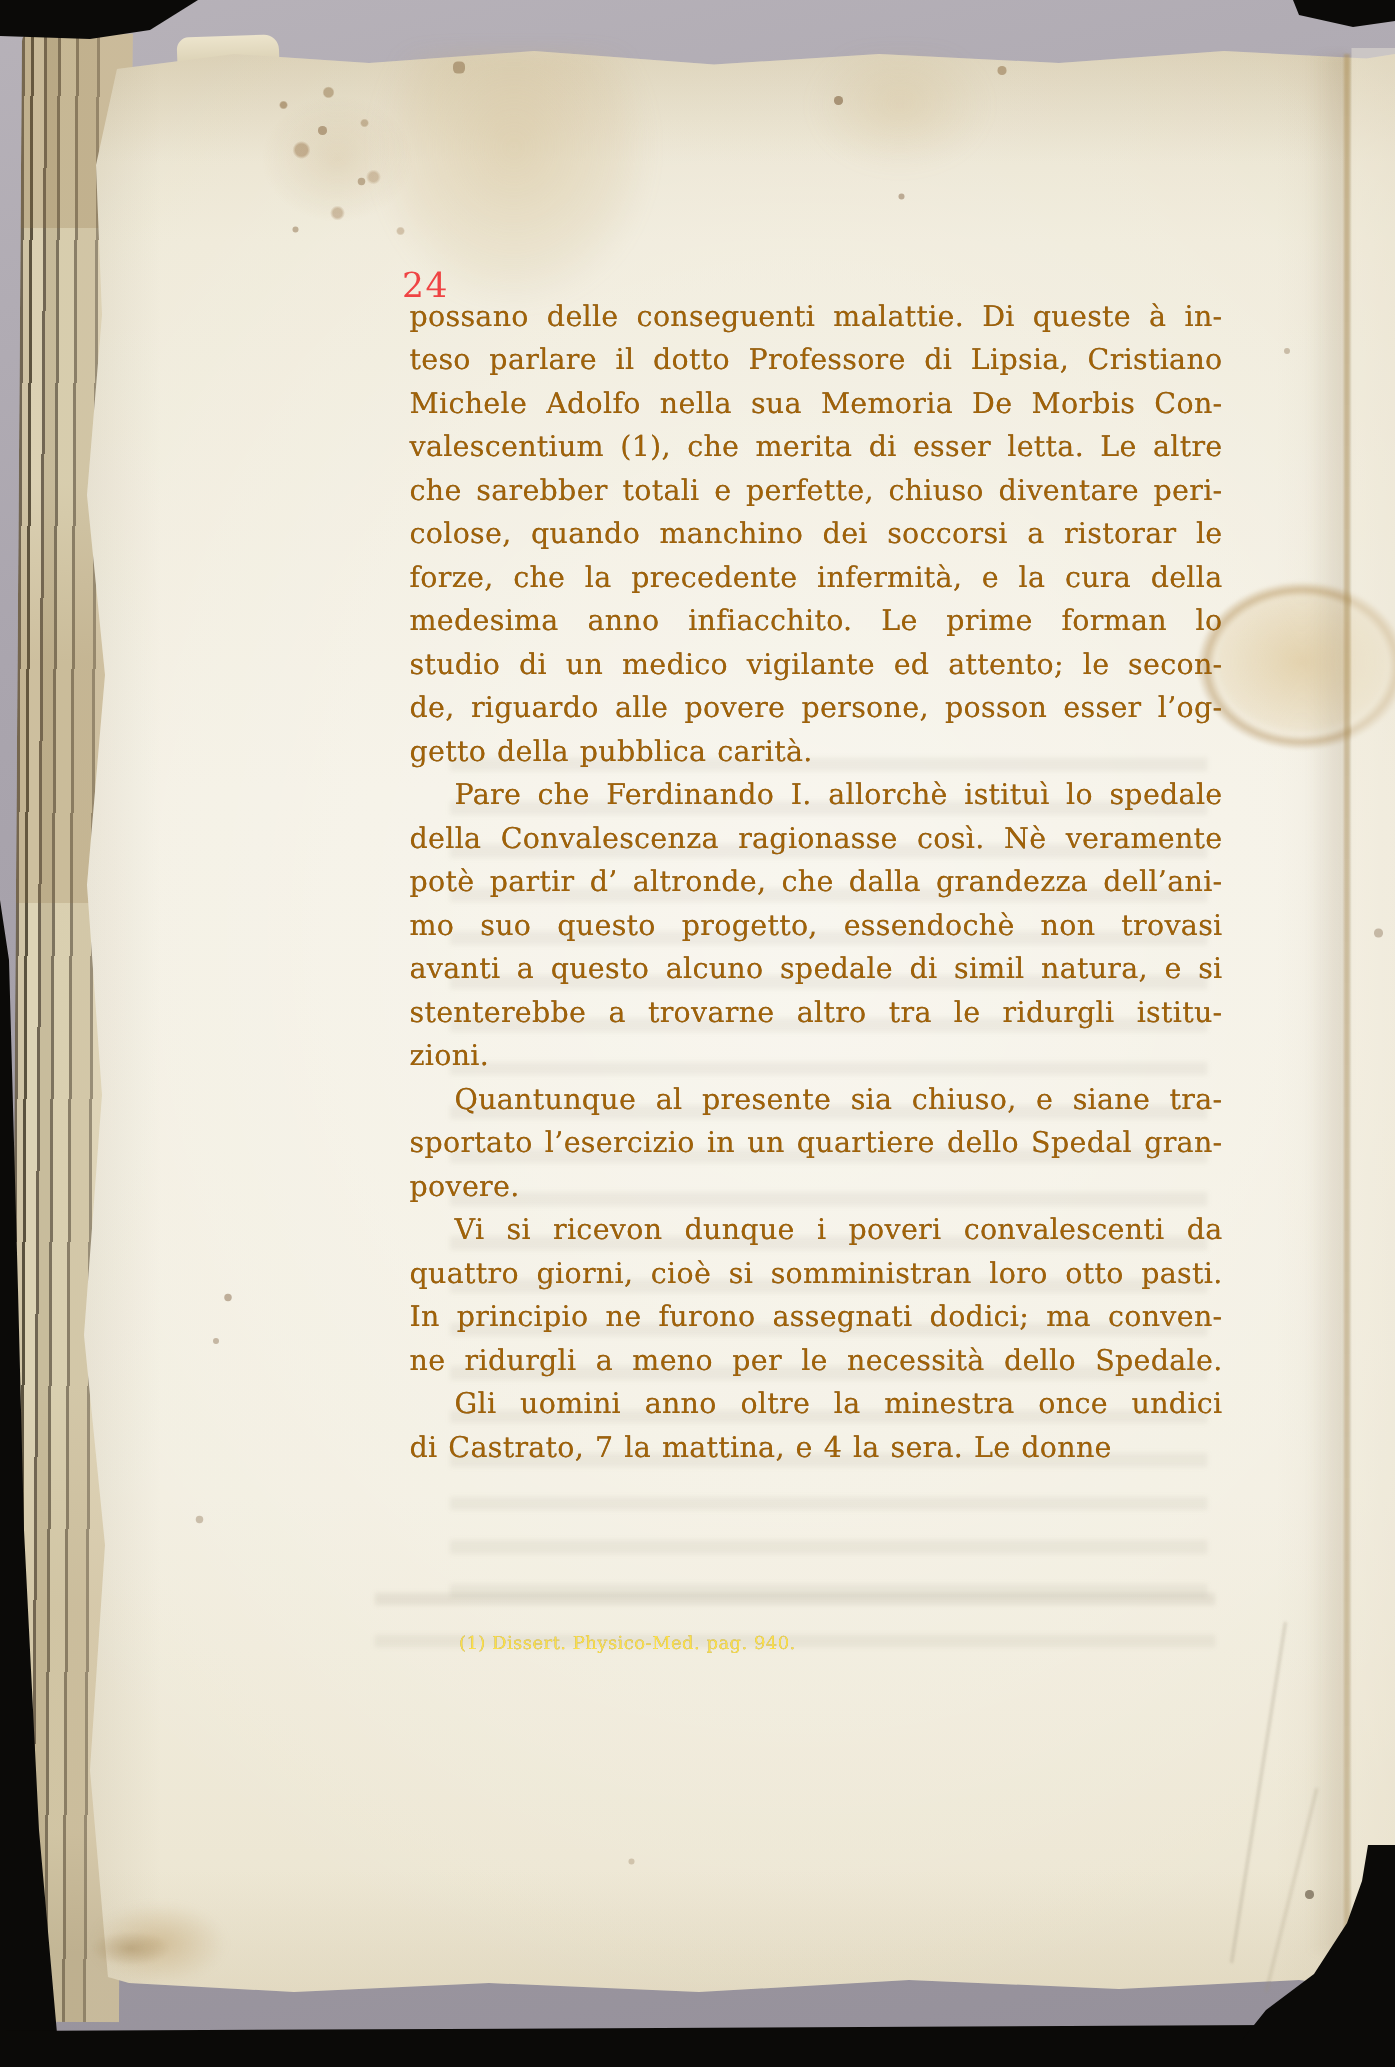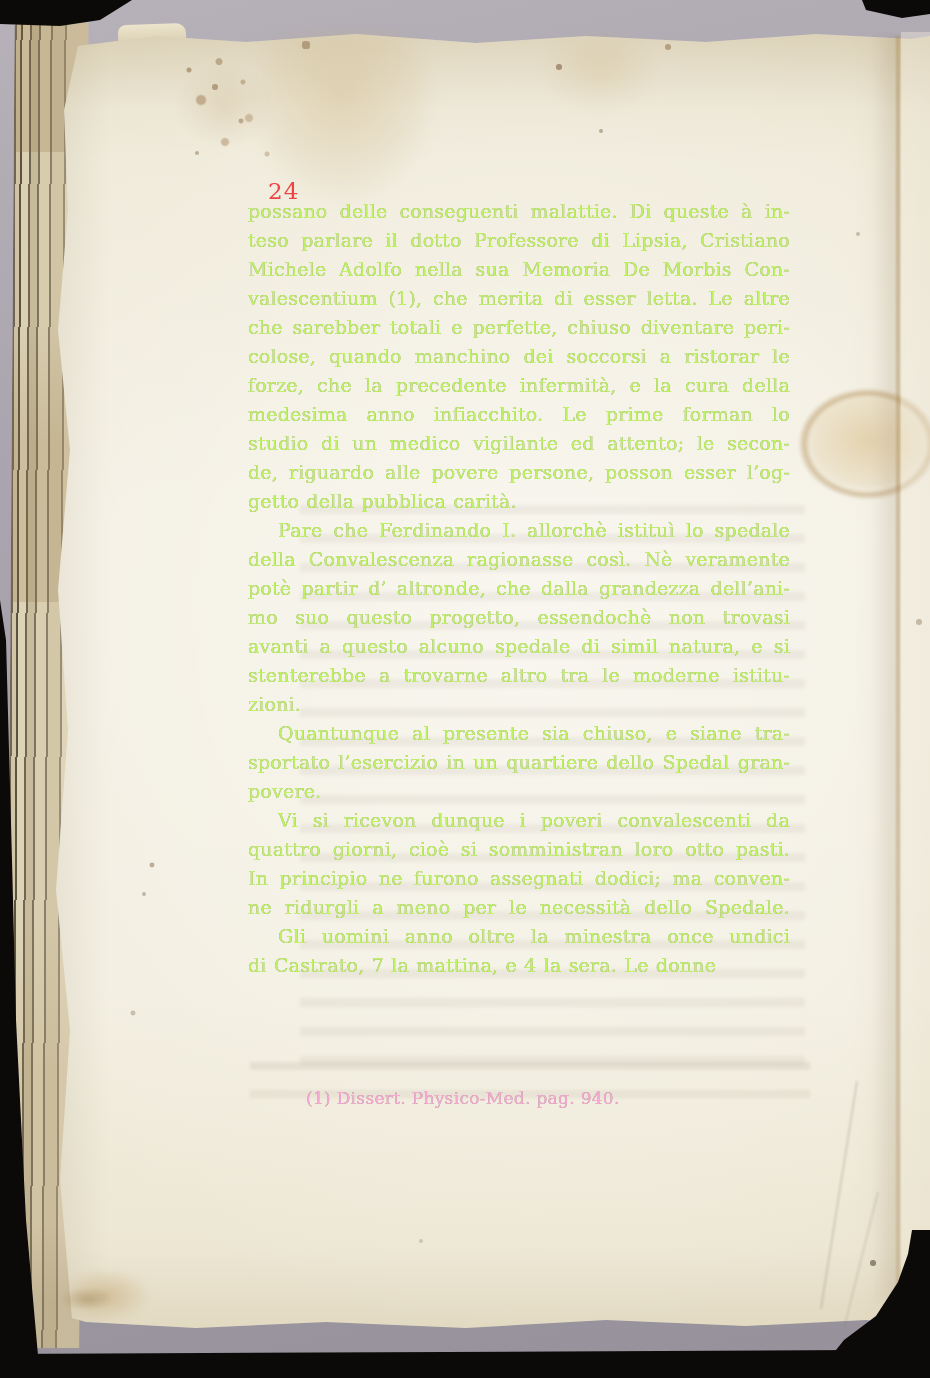--- a/index.html
+++ b/index.html
@@ -113,31 +113,31 @@
     clip-path:polygon(0 6px,860px 2px,930px 0,930px 30px,0 30px);}
   .blk-br{left:828px; top:1230px; width:102px; height:130px;
     clip-path:polygon(84px 0,102px 0,102px 130px,0 130px,16px 110px,48px 86px,70px 52px,80px 24px);}
   
   .pagenum{
     position:absolute; left:268px; top:158px; font-size:23px; color:#ef4444;
     letter-spacing:1px;
     margin-top:20px;
   }
   .textblock{
-    position:absolute; left:248px; top:197px; width:542px;
-    color:#bef264; font-size:19px;
+    position:absolute; left:273px; top:197px; width:542px;
+    color:#a16207; font-size:19px;
     text-shadow:0 0 .4px rgba(45,35,25,.55);
     word-spacing:1px; letter-spacing:.2px;
   }
   .line{height:29px; line-height:29px; text-align:justify; text-align-last:justify; white-space:nowrap;}
   .line.pend{text-align-last:left; white-space:normal;}
   .line.ind{text-indent:30px;}
   .it{}
   .footnote{
-    position:absolute; left:306px; top:1088px; font-size:17px; color:#f9a8d4;
+    position:absolute; left:306px; top:1088px; font-size:12px; color:#fde047;
     letter-spacing:.3px; text-shadow:0 0 .4px rgba(45,35,25,.5);
   }
 </style>
 </head>
 <body>
 
 <div class="scene">
   <div class="backing"></div>
   <div class="stack"></div>
   <div class="flap"></div>
@@ -173,21 +173,21 @@
     <div class="line">medesima anno infiacchito. Le prime forman lo</div>
     <div class="line">studio di un medico vigilante ed attento; le secon-</div>
     <div class="line">de, riguardo alle povere persone, posson esser l’og-</div>
     <div class="line pend">getto della pubblica carità.</div>
 
     <div class="line ind">Pare che Ferdinando I. allorchè istituì lo spedale</div>
     <div class="line">della Convalescenza ragionasse così. Nè veramente</div>
     <div class="line">potè partir d’ altronde, che dalla grandezza dell’ani-</div>
     <div class="line">mo suo questo progetto, essendochè non trovasi</div>
     <div class="line">avanti a questo alcuno spedale di simil natura, e si</div>
-    <div class="line">stenterebbe a trovarne altro tra le moderne istitu-</div>
+    <div class="line">stenterebbe a trovarne altro tra le ridurgli istitu-</div>
     <div class="line pend">zioni.</div>
 
     <div class="line ind">Quantunque al presente sia chiuso, e siane tra-</div>
     <div class="line">sportato l’esercizio in un quartiere dello Spedal gran-</div>
     <div class="line pend">povere.</div>
 
     <div class="line ind">Vi si ricevon dunque i poveri convalescenti da</div>
     <div class="line">quattro giorni, cioè si somministran loro otto pasti.</div>
     <div class="line">In principio ne furono assegnati dodici; ma conven-</div>
     <div class="line">ne ridurgli a meno per le necessità dello Spedale.</div>

